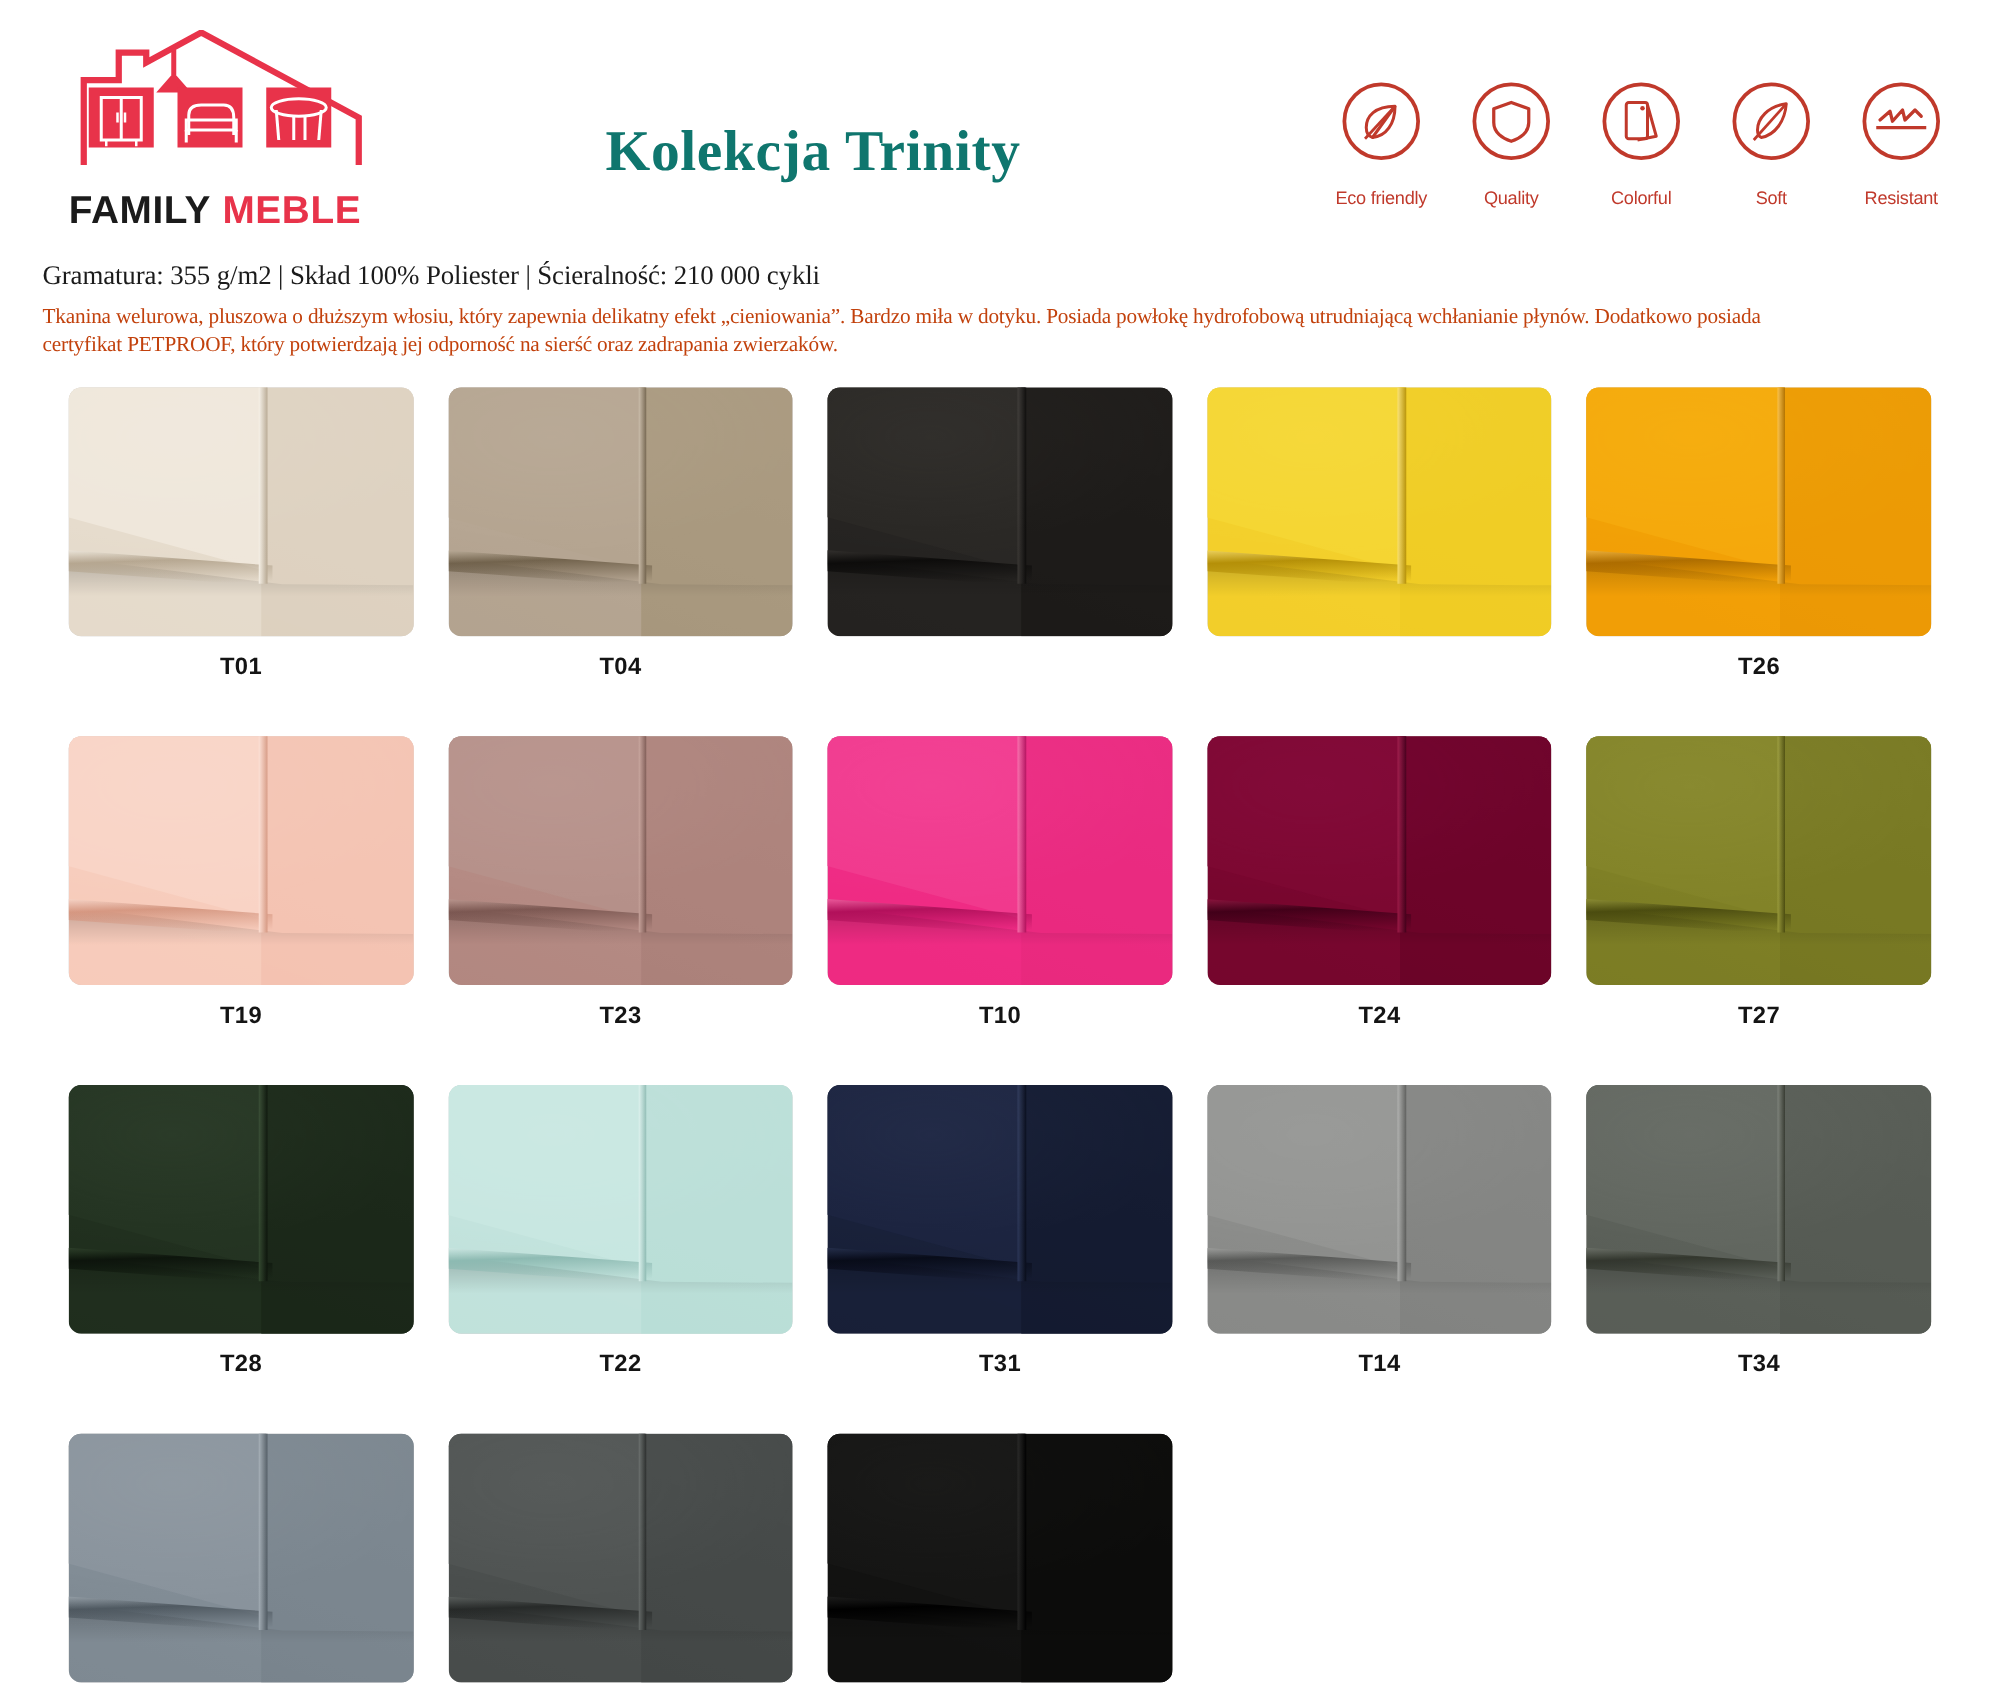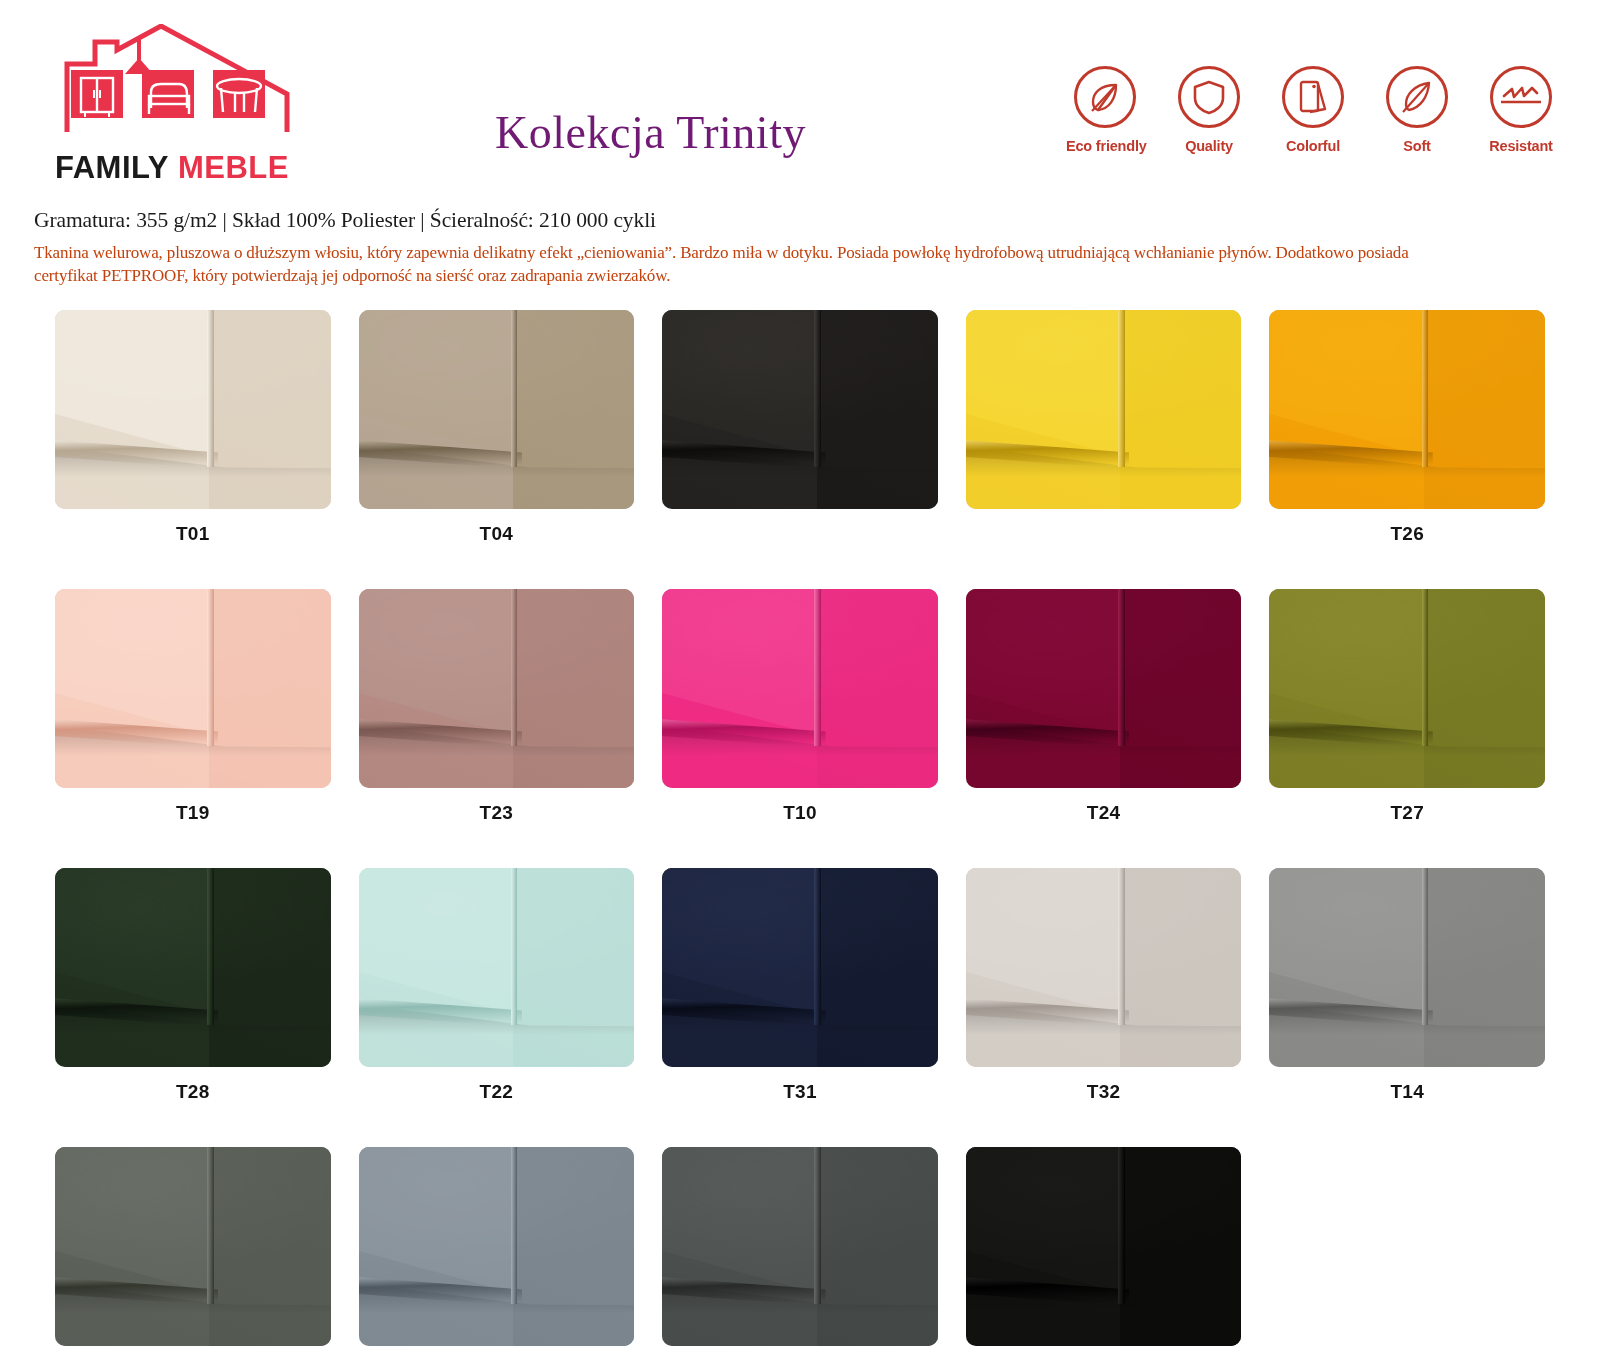--- a/index.html
+++ b/index.html
@@ -45,24 +45,24 @@
   
   .title-block {
     flex: 1 1 auto;
     text-align: center;
     padding-top: 72px;
     padding-right: 120px;
   }
   .coll-title {
     font-family: "Liberation Serif", "DejaVu Serif", serif;
     font-size: 46px;
-    font-weight: normal;
+    font-weight: bold;
     letter-spacing: 0.5px;
-    color: #701a75;
-    margin: 16px;
+    color: #0f766e;
+    margin: 4px;
   }
 
   
   .badges {
     flex: 0 0 auto;
     display: flex;
     gap: 26px;
     padding-top: 48px;
   }
   .badge {
@@ -74,23 +74,23 @@
     border: 3px solid #c0392b;
     border-radius: 50%;
     margin: 0 auto;
     display: flex;
     align-items: center;
     justify-content: center;
     overflow: hidden;
   }
   .badge-circle svg { display: block; }
   .badge-label {
-    margin-top: 10px;
+    margin-top: 23px;
     font-size: 14.5px;
-    font-weight: bold;
+    font-weight: normal;
     color: #c0392b;
     white-space: nowrap;
     letter-spacing: -0.2px;
   }
 
   
   .desc {
     padding: 8px 75px 0 34px;
     font-family: Liberation Serif, serif;
   }
@@ -462,32 +462,20 @@
         <div class="panel-right"></div>
         <div class="shadow"></div>
         <div class="flap"></div>
         <div class="hem"></div>
         <div class="spine"></div>
         <div class="sheen"></div>
       </div>
       <div class="swatch-label">T31</div>
     </div>
     <div class="cell">
-      <div class="swatch" style="--base: #d5cfc8; --right: #cdc6bf; --flap: #dcd6d0; --hemlight: #eae5e0; --hemdark: #a39b93;">
-        <div class="field"></div>
-        <div class="panel-right"></div>
-        <div class="shadow"></div>
-        <div class="flap"></div>
-        <div class="hem"></div>
-        <div class="spine"></div>
-        <div class="sheen"></div>
-      </div>
-      <div class="swatch-label">T32</div>
-    </div>
-    <div class="cell">
       <div class="swatch" style="--base: #8c8d8b; --right: #848583; --flap: #949593; --hemlight: #adaeac; --hemdark: #5b5c5a;">
         <div class="field"></div>
         <div class="panel-right"></div>
         <div class="shadow"></div>
         <div class="flap"></div>
         <div class="hem"></div>
         <div class="spine"></div>
         <div class="sheen"></div>
       </div>
       <div class="swatch-label">T14</div>

